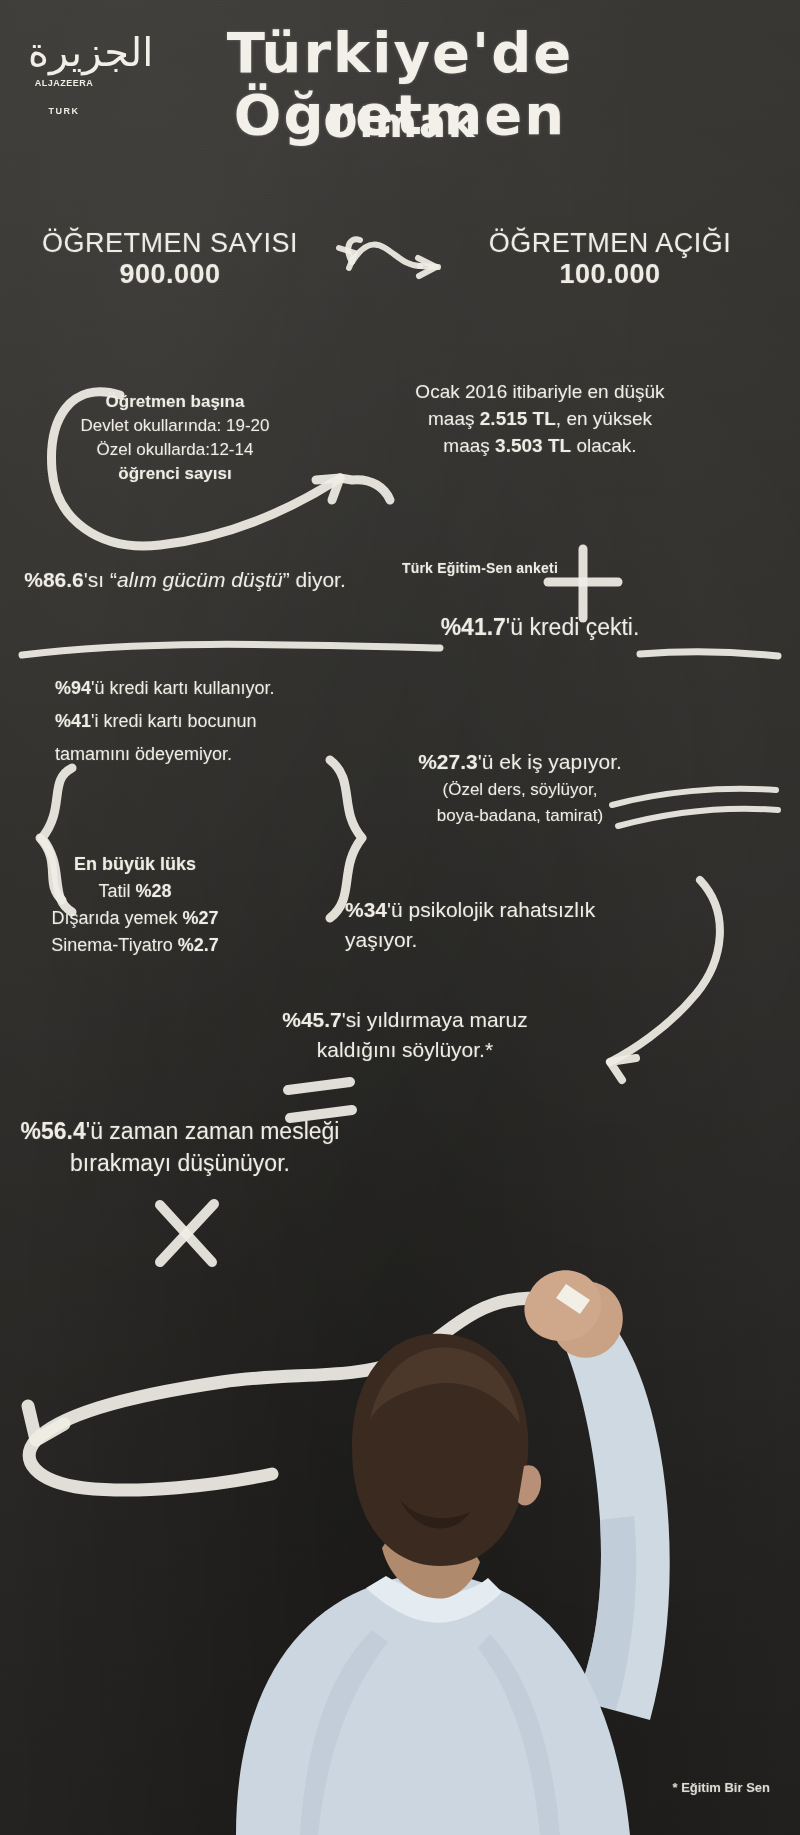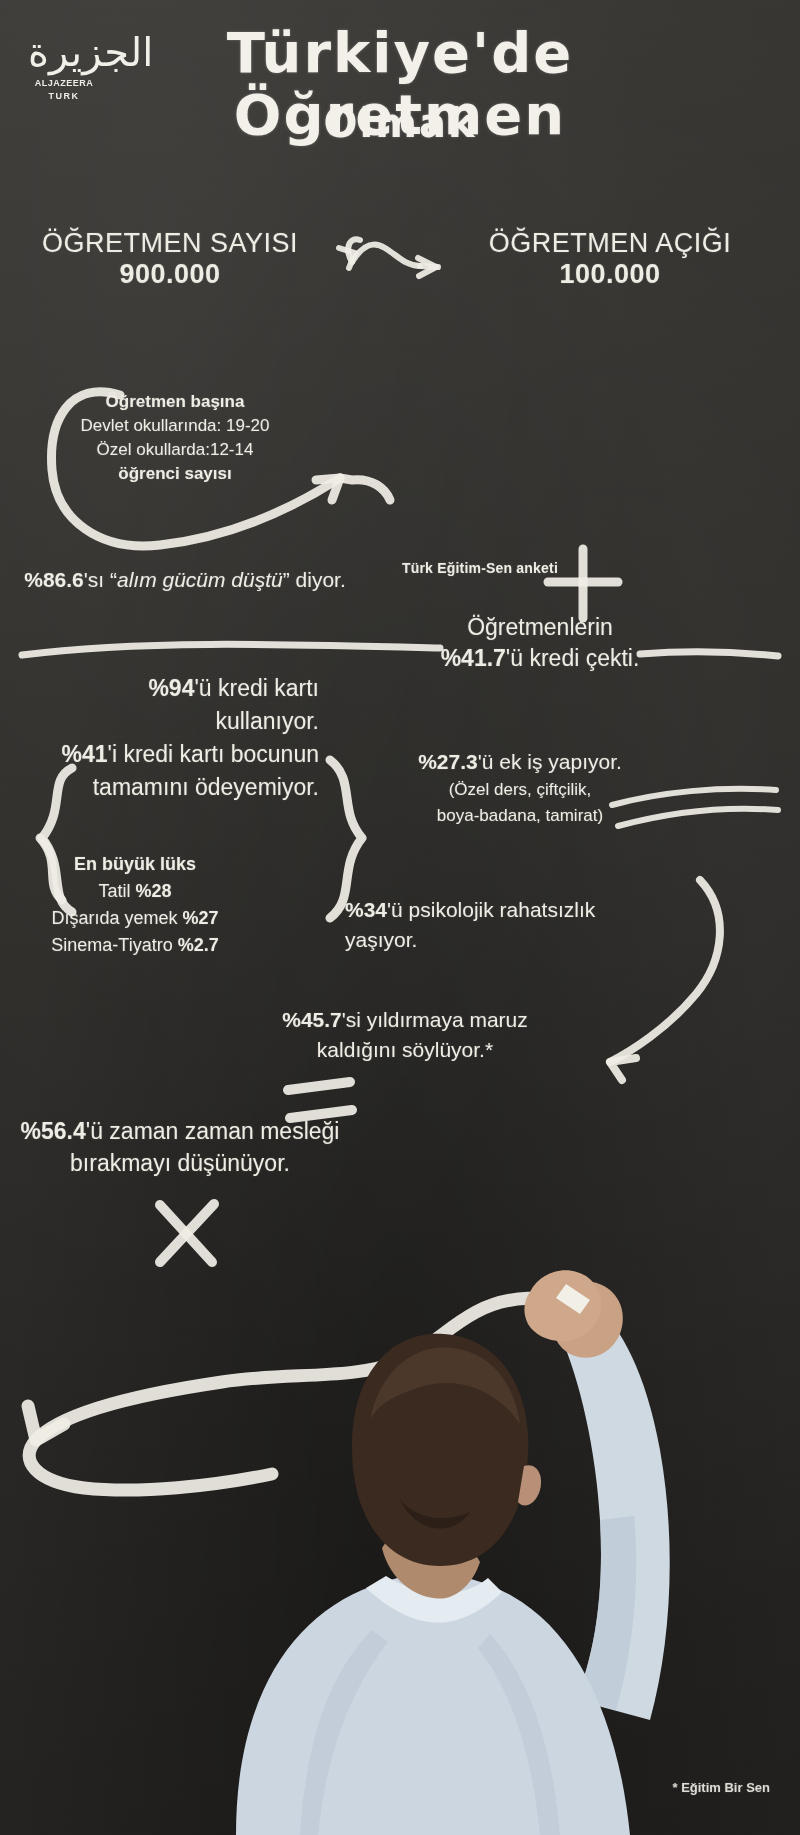--- a/index.html
+++ b/index.html
@@ -52,21 +52,21 @@
   #logo .mark {
     font-size: 40px;
     line-height: 44px;
     color: #f2efe8;
     font-family: "DejaVu Sans", sans-serif;
   }
   #logo .wordmark {
     font-size: 9px; letter-spacing: .5px; font-weight: bold; margin-top: 4px; color: #efece4;
   }
   #logo .sub {
-    font-size: 9px; letter-spacing: 1.5px; font-weight: bold; margin-top: 3px; color: #efece4;
+    font-size: 9px; letter-spacing: 1.5px; font-weight: bold; margin-top: 18px; color: #efece4;
   }
   #title-main {
     left: 90px; top: 22px; width: 620px;
     font-size: 56px; line-height: 62px; font-weight: bold;
     letter-spacing: 2px;
     font-family: "DejaVu Sans", sans-serif;
     color: #f3f0e9;
     text-shadow: 0 0 3px rgba(255,255,255,.25);
   }
   #title-sub {
@@ -95,21 +95,21 @@
 
   #salary { left: 410px; top: 378px; width: 260px; text-align: center; font-size: 19px; line-height: 27px; }
 
   #anket-label { left: 380px; top: 560px; width: 200px; text-align: center; font-size: 14px; font-weight: bold; letter-spacing: .2px; }
 
   #purchasing { left: 20px; top: 565px; width: 330px; text-align: center; font-size: 21px; line-height: 30px; }
   #purchasing .it { font-style: italic; }
 
   #credit-drawn { left: 390px; top: 612px; width: 300px; text-align: center; font-size: 23px; line-height: 31px; }
 
-  #credit-card { left: 39px; top: 672px; width: 280px; text-align: right; font-size: 23px; line-height: 33px; }
+  #credit-card { left: 55px; top: 672px; width: 280px; text-align: left; font-size: 18px; line-height: 33px; }
 
   #extra-job { left: 360px; top: 748px; width: 320px; text-align: center; }
   #extra-job .main { font-size: 21px; line-height: 28px; }
   #extra-job .paren { font-size: 17px; line-height: 24px; margin-top: 2px; }
 
   #luxury { left: 10px; top: 851px; width: 250px; text-align: center; font-size: 18px; line-height: 27px; }
 
   #psych { left: 345px; top: 895px; width: 270px; text-align: left; font-size: 21px; line-height: 30px; }
 
   #mobbing { left: 255px; top: 1005px; width: 300px; text-align: center; font-size: 21px; line-height: 30px; }
@@ -247,40 +247,45 @@
   </div>
 
 
   <div id="per-teacher" class="abs chalk">
     <div class="t1">Öğretmen başına</div>
     <div class="t2">Devlet okullarında: 19-20</div>
     <div class="t2">Özel okullarda:12-14</div>
     <div class="t3">öğrenci sayısı</div>
   </div>
 
+  <div id="salary" class="abs chalk">
+    <span>Ocak 2016 itibariyle en</span>
+    <span>düşük maaş </span><span class="b">2.515 TL</span><span>,</span>
+    <span>en yüksek maaş </span><span class="b">3.503 TL</span>
+    <span>olacak.</span>
+  </div>
 
   <div id="anket-label" class="abs chalk">Türk Eğitim-Sen anketi</div>
 
   <div id="purchasing" class="abs chalk">
     <span class="b">%86.6</span><span>'sı “</span><span class="it">alım gücüm düştü</span><span>” diyor.</span>
   </div>
 
   <div id="credit-drawn" class="abs chalk">
-    <div>Öğretmenlerin</div>
     <div><span class="b">%41.7</span><span>'ü kredi çekti.</span></div>
   </div>
 
   <div id="credit-card" class="abs chalk">
     <div><span class="b">%94</span><span>'ü kredi kartı kullanıyor.</span></div>
     <div><span class="b">%41</span><span>'i kredi kartı bocunun tamamını ödeyemiyor.</span></div>
   </div>
 
   <div id="extra-job" class="abs chalk">
     <div class="main"><span class="b">%27.3</span><span>'ü ek iş yapıyor.</span></div>
-    <div class="paren">(Özel ders, çiftçilik,</div>
+    <div class="paren">(Özel ders, söylüyor,</div>
     <div class="paren">boya-badana, tamirat)</div>
   </div>
 
   <div id="luxury" class="abs chalk">
     <div class="b">En büyük lüks</div>
     <div><span>Tatil </span><span class="b">%28</span></div>
     <div><span>Dışarıda yemek </span><span class="b">%27</span></div>
     <div><span>Sinema-Tiyatro </span><span class="b">%2.7</span></div>
   </div>
 

